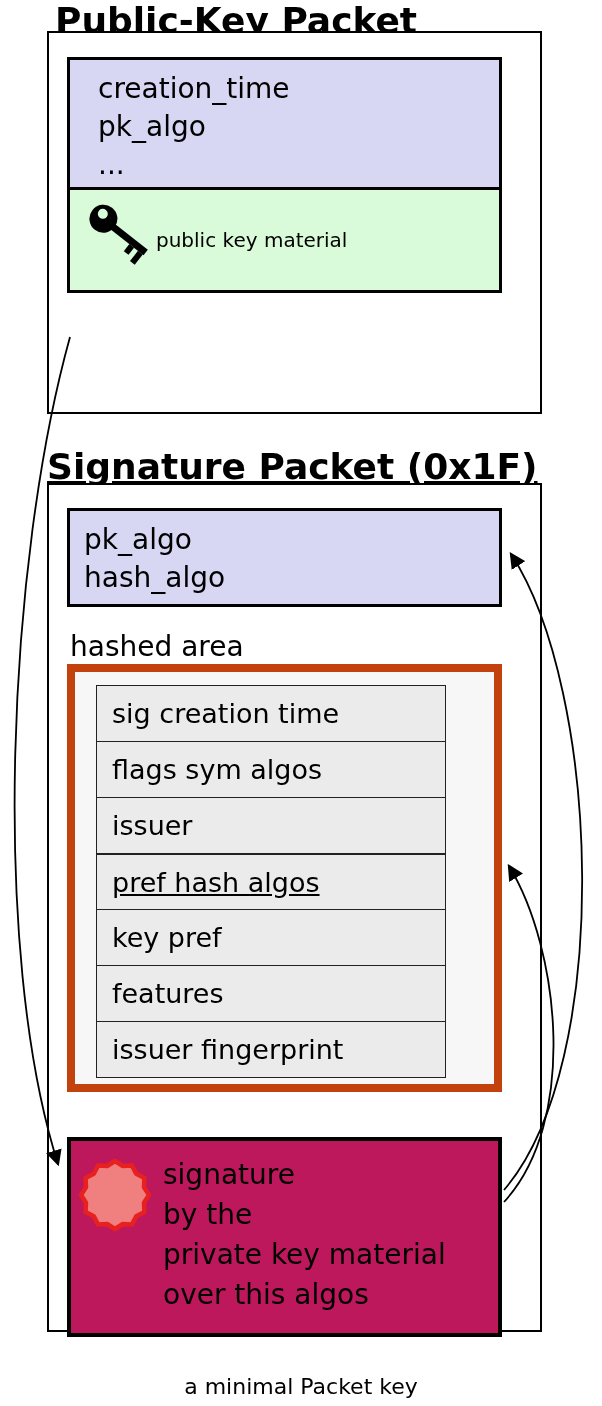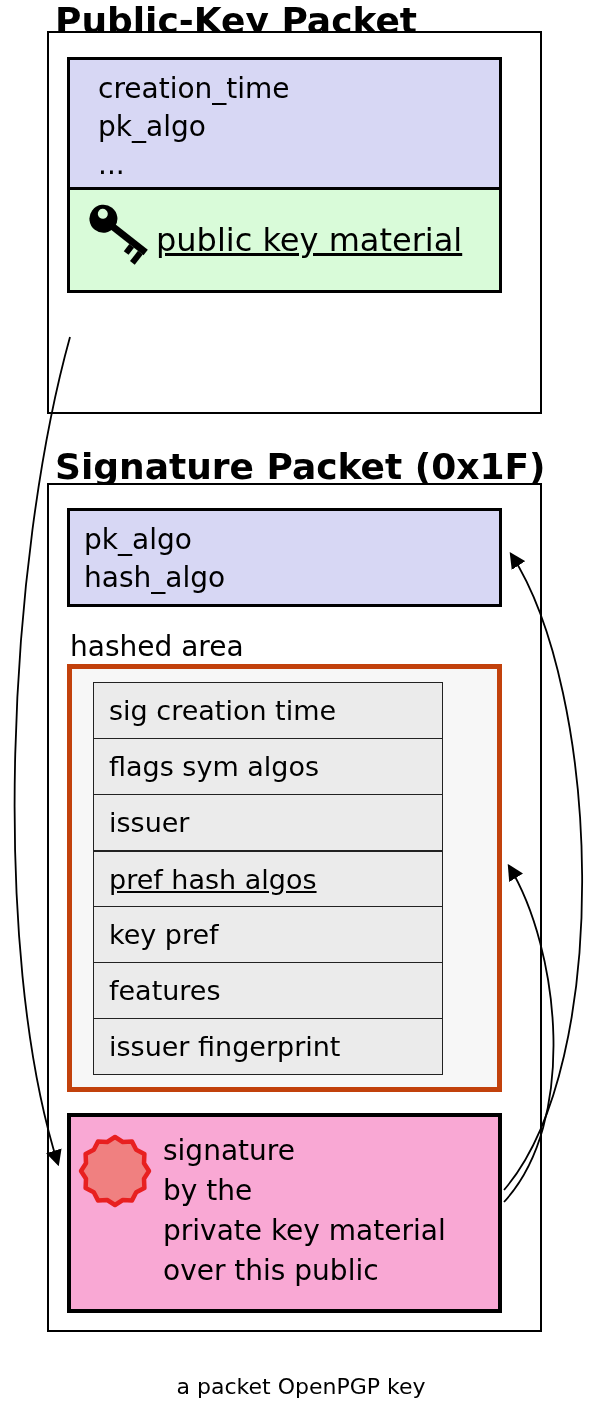--- a/index.html
+++ b/index.html
@@ -41,33 +41,32 @@
   .header-box .field-line { display: block; white-space: nowrap; }
 
   .material-box {
     border: 3px solid #000;
     background: #d9fbd9;
     box-sizing: border-box;
     display: flex;
     align-items: center;
   }
   .material-box .material-label {
-    font-size: 32px;
+    font-size: 20px;
     margin-left: 10px;
     white-space: nowrap;
-    text-decoration: underline;
   }
 
   .hashed-label {
     font-size: 28px;
     white-space: nowrap;
   }
 
   .hashed-box {
-    border: 5px solid #c2410c;
+    border: 8px solid #c2410c;
     background: #f7f7f7;
     box-sizing: border-box;
   }
 
   .subpacket-list {
     position: absolute;
     left: 21px;
     top: 13px;
     width: 350px;
   }
@@ -81,22 +80,23 @@
     align-items: center;
     padding-left: 15px;
     font-size: 27px;
     white-space: nowrap;
   }
   .subpacket-row:first-child { margin-top: 0; }
   .subpacket-row.group-start { border-top-width: 2px; text-decoration: underline; }
 
   .signature-box {
     border: 4px solid #000;
-    background: #f9a8d4;
-    box-sizing: border-box;
+    background: #be185d;
+    box-sizing: border-box;
+    margin-top: 24px;
   }
   .signature-text {
     position: absolute;
     left: 92px;
     top: 14px;
     font-size: 28px;
     line-height: 40px;
   }
   .signature-text .sig-line { display: block; white-space: nowrap; }
 
@@ -136,21 +136,21 @@
           <circle cx="13.5" cy="27.5" r="5" fill="#d9fbd9"></circle>
           <rect x="29" y="28" width="42" height="7" fill="#000"></rect>
           <rect x="53" y="35" width="6" height="9" fill="#000"></rect>
           <rect x="64" y="35" width="6" height="13" fill="#000"></rect>
         </g>
       </svg>
     </span>
     <span class="material-label" style="margin-left:86px;">public key material</span>
   </div>
 
-  <div class="abs packet-title" style="left:55px; top:446px;">Signature Packet (0x1F)</div>
+  <div class="abs packet-title" style="left:47px; top:446px;text-decoration:underline;">Signature Packet (0x1F)</div>
 
   <div class="abs packet-outline" style="left:47px; top:483px; width:495px; height:849px;"></div>
 
   <div class="abs header-box" style="left:67px; top:508px; width:435px; height:99px;">
     <span class="field-line">pk_algo</span>
     <span class="field-line">hash_algo</span>
   </div>
 
   <div class="abs hashed-label" style="left:70px; top:630px;">hashed area</div>
 
@@ -183,25 +183,25 @@
   <div class="abs signature-box" style="left:67px; top:1113px; width:435px; height:200px;">
     <span class="abs" style="left:4px; top:14px;">
       <svg width="80" height="80" viewBox="0 0 80 80">
         <polygon points="74,40 69,47.8 69.4,57 61.2,61.2 57,69.4 47.8,69 40,74 32.2,69 23,69.4 18.8,61.2 10.6,57 11,47.8 6,40 11,32.2 10.6,23 18.8,18.8 23,10.6 32.2,11 40,6 47.8,11 57,10.6 61.2,18.8 69.4,23 69,32.2" fill="#f08080" stroke="#e82020" stroke-width="4.5" stroke-linejoin="round"></polygon>
       </svg>
     </span>
     <div class="signature-text">
       <span class="sig-line">signature</span>
       <span class="sig-line">by the</span>
       <span class="sig-line">private key material</span>
-      <span class="sig-line">over this public</span>
+      <span class="sig-line">over this algos</span>
     </div>
   </div>
 
-  <div class="abs caption" style="left:0px; top:1374px;">a packet OpenPGP key</div>
+  <div class="abs caption" style="left:0px; top:1374px;">a minimal Packet key</div>
 
   <svg id="arrow-overlay" width="602" height="1406" viewBox="0 0 602 1406">
     <defs>
       <marker id="arrowhead" viewBox="0 0 10 10" refX="8.5" refY="5" markerWidth="9" markerHeight="9" orient="auto">
         <path d="M0,0 L10,5 L0,10 z" fill="#000"></path>
       </marker>
     </defs>
     <path d="M 70,337 C 8,560 -10,950 58,1164" fill="none" stroke="#000" stroke-width="1.8" marker-end="url(#arrowhead)"></path>
     <path d="M 504,1190 C 614,1062 600,690 511,554" fill="none" stroke="#000" stroke-width="1.8" marker-end="url(#arrowhead)"></path>
     <path d="M 504,1202 C 578,1122 560,950 509,866" fill="none" stroke="#000" stroke-width="1.8" marker-end="url(#arrowhead)"></path>

